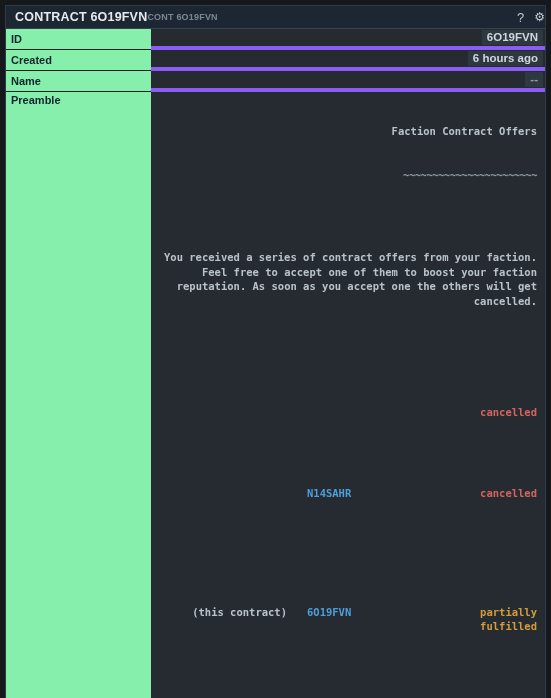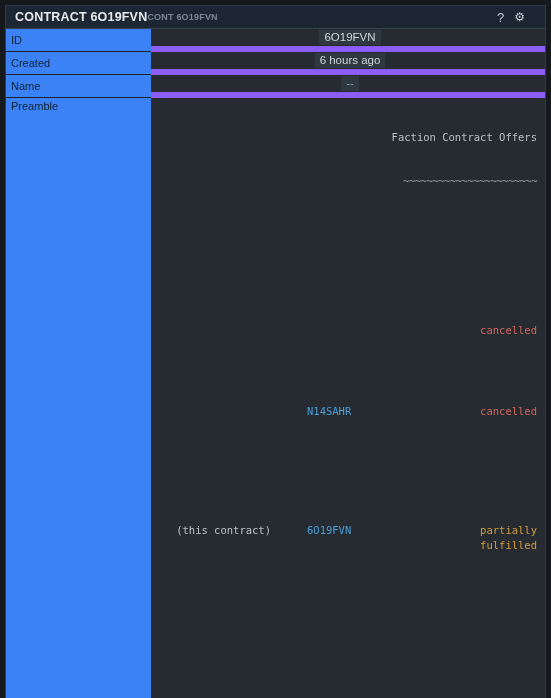--- a/index.html
+++ b/index.html
@@ -15,21 +15,21 @@
     padding: 5px 5px 0 5px;
     display: flex; flex-direction: column;
   }
   
   .titlebar {
     height: 23px;
     background: #1c2733;
     border: 1px solid #2e3b47;
     border-bottom: none;
     display: flex; align-items: center;
-    padding: 0 20px 0 9px;
+    padding: 0 0 0 9px;
     flex: 0 0 auto;
   }
   .title-main {
     color: #e8eaec; font-size: 12.5px; font-weight: bold;
     letter-spacing: .2px;
   }
   .title-sub {
     color: #7c8794; font-size: 9px; font-weight: bold;
     letter-spacing: .2px;
   }
@@ -44,35 +44,36 @@
   .props {
     background: #1c2024;
     border: 1px solid #2e3b47;
     border-top: 1px solid #36424e;
     flex: 0 0 auto;
     position: relative;
   }
   .prow { display: flex; align-items: stretch; min-height: 15px; }
   .plabel {
     width: 145px; flex: 0 0 145px;
-    background: #3b82f6;
+    background: #86efac;
     color: #10242f;
-    font-size: 11px; font-weight: normal;
+    font-size: 11px; font-weight: bold;
     padding: 1px 5px 2px 5px;
     border-bottom: 1px solid #1c2024;
     display: flex; align-items: center;
     position: relative;
   }
   .pvalue {
     flex: 1 1 auto;
     background: #252b31;
-    border-bottom: 6px solid #8b5cf6;
-    display: flex; align-items: flex-start; justify-content: center;
+    border-bottom: 4px solid #8b5cf6;
+    display: flex; align-items: flex-start; justify-content: flex-end;
     padding: 1px 2px 1px 6px;
     min-width: 0;
+    font-weight: bold;
   }
   .vbox {
     background: #2e3840;
     color: #cfd6dc;
     font-size: 11.5px;
     padding: 1px 5px 2px 5px;
     text-align: right;
   }
   .vbox.dim { color: #96a0a9; }
 
@@ -86,21 +87,21 @@
     font-size: 10.5px;
     line-height: 14.6px;
     color: #b9c2c9;
     text-align: right;
     white-space: pre-wrap;
     width: 100%;
   }
   .pre-text .sq { color: #8e99a3; letter-spacing: -0.5px; }
   .offer-grid { width: 100%; }
   .offer-row { display: flex; justify-content: flex-end; align-items: baseline; }
-  .offer-note { color: #b9c2c9; flex: 1 1 auto; text-align: right; padding-right: 36px;}
+  .offer-note { color: #b9c2c9; flex: 1 1 auto; text-align: right; padding-right: 20px;}
   .offer-id { color: #4e9fd8; width: 130px; text-align: left; }
   .offer-st { width: 100px; text-align: right; }
   .offer-st.cancelled { color: #d4655e; }
   .offer-st.partial { color: #d49b3c; margin-top: 38px; }
 </style>
 </head>
 <body>
 
 <div class="window">
 
@@ -135,20 +136,21 @@
       </div>
     </div>
 
     <div class="prow preamble">
       <div class="plabel" style="align-items:flex-start;padding-top:2px;">Preamble</div>
       <div class="pvalue">
         <div class="pre-text">
           <div>Faction Contract Offers</div>
           <div class="sq">~~~~~~~~~~~~~~~~~~~~~~~</div>
           <div style="height:9px"></div>
+          <div>You received a series of contract offers from your faction. Feel free to accept one of them to boost your faction reputation. As soon as you accept one the others will get cancelled.</div>
           <div style="height:9px"></div>
           <div class="offer-grid">
             <div class="offer-row">
               <span class="offer-note"></span>
               <span class="offer-st cancelled">cancelled</span>
             </div>
             <div style="height:8px"></div>
             <div class="offer-row">
               <span class="offer-note"></span>
               <span class="offer-id">N14SAHR</span>

